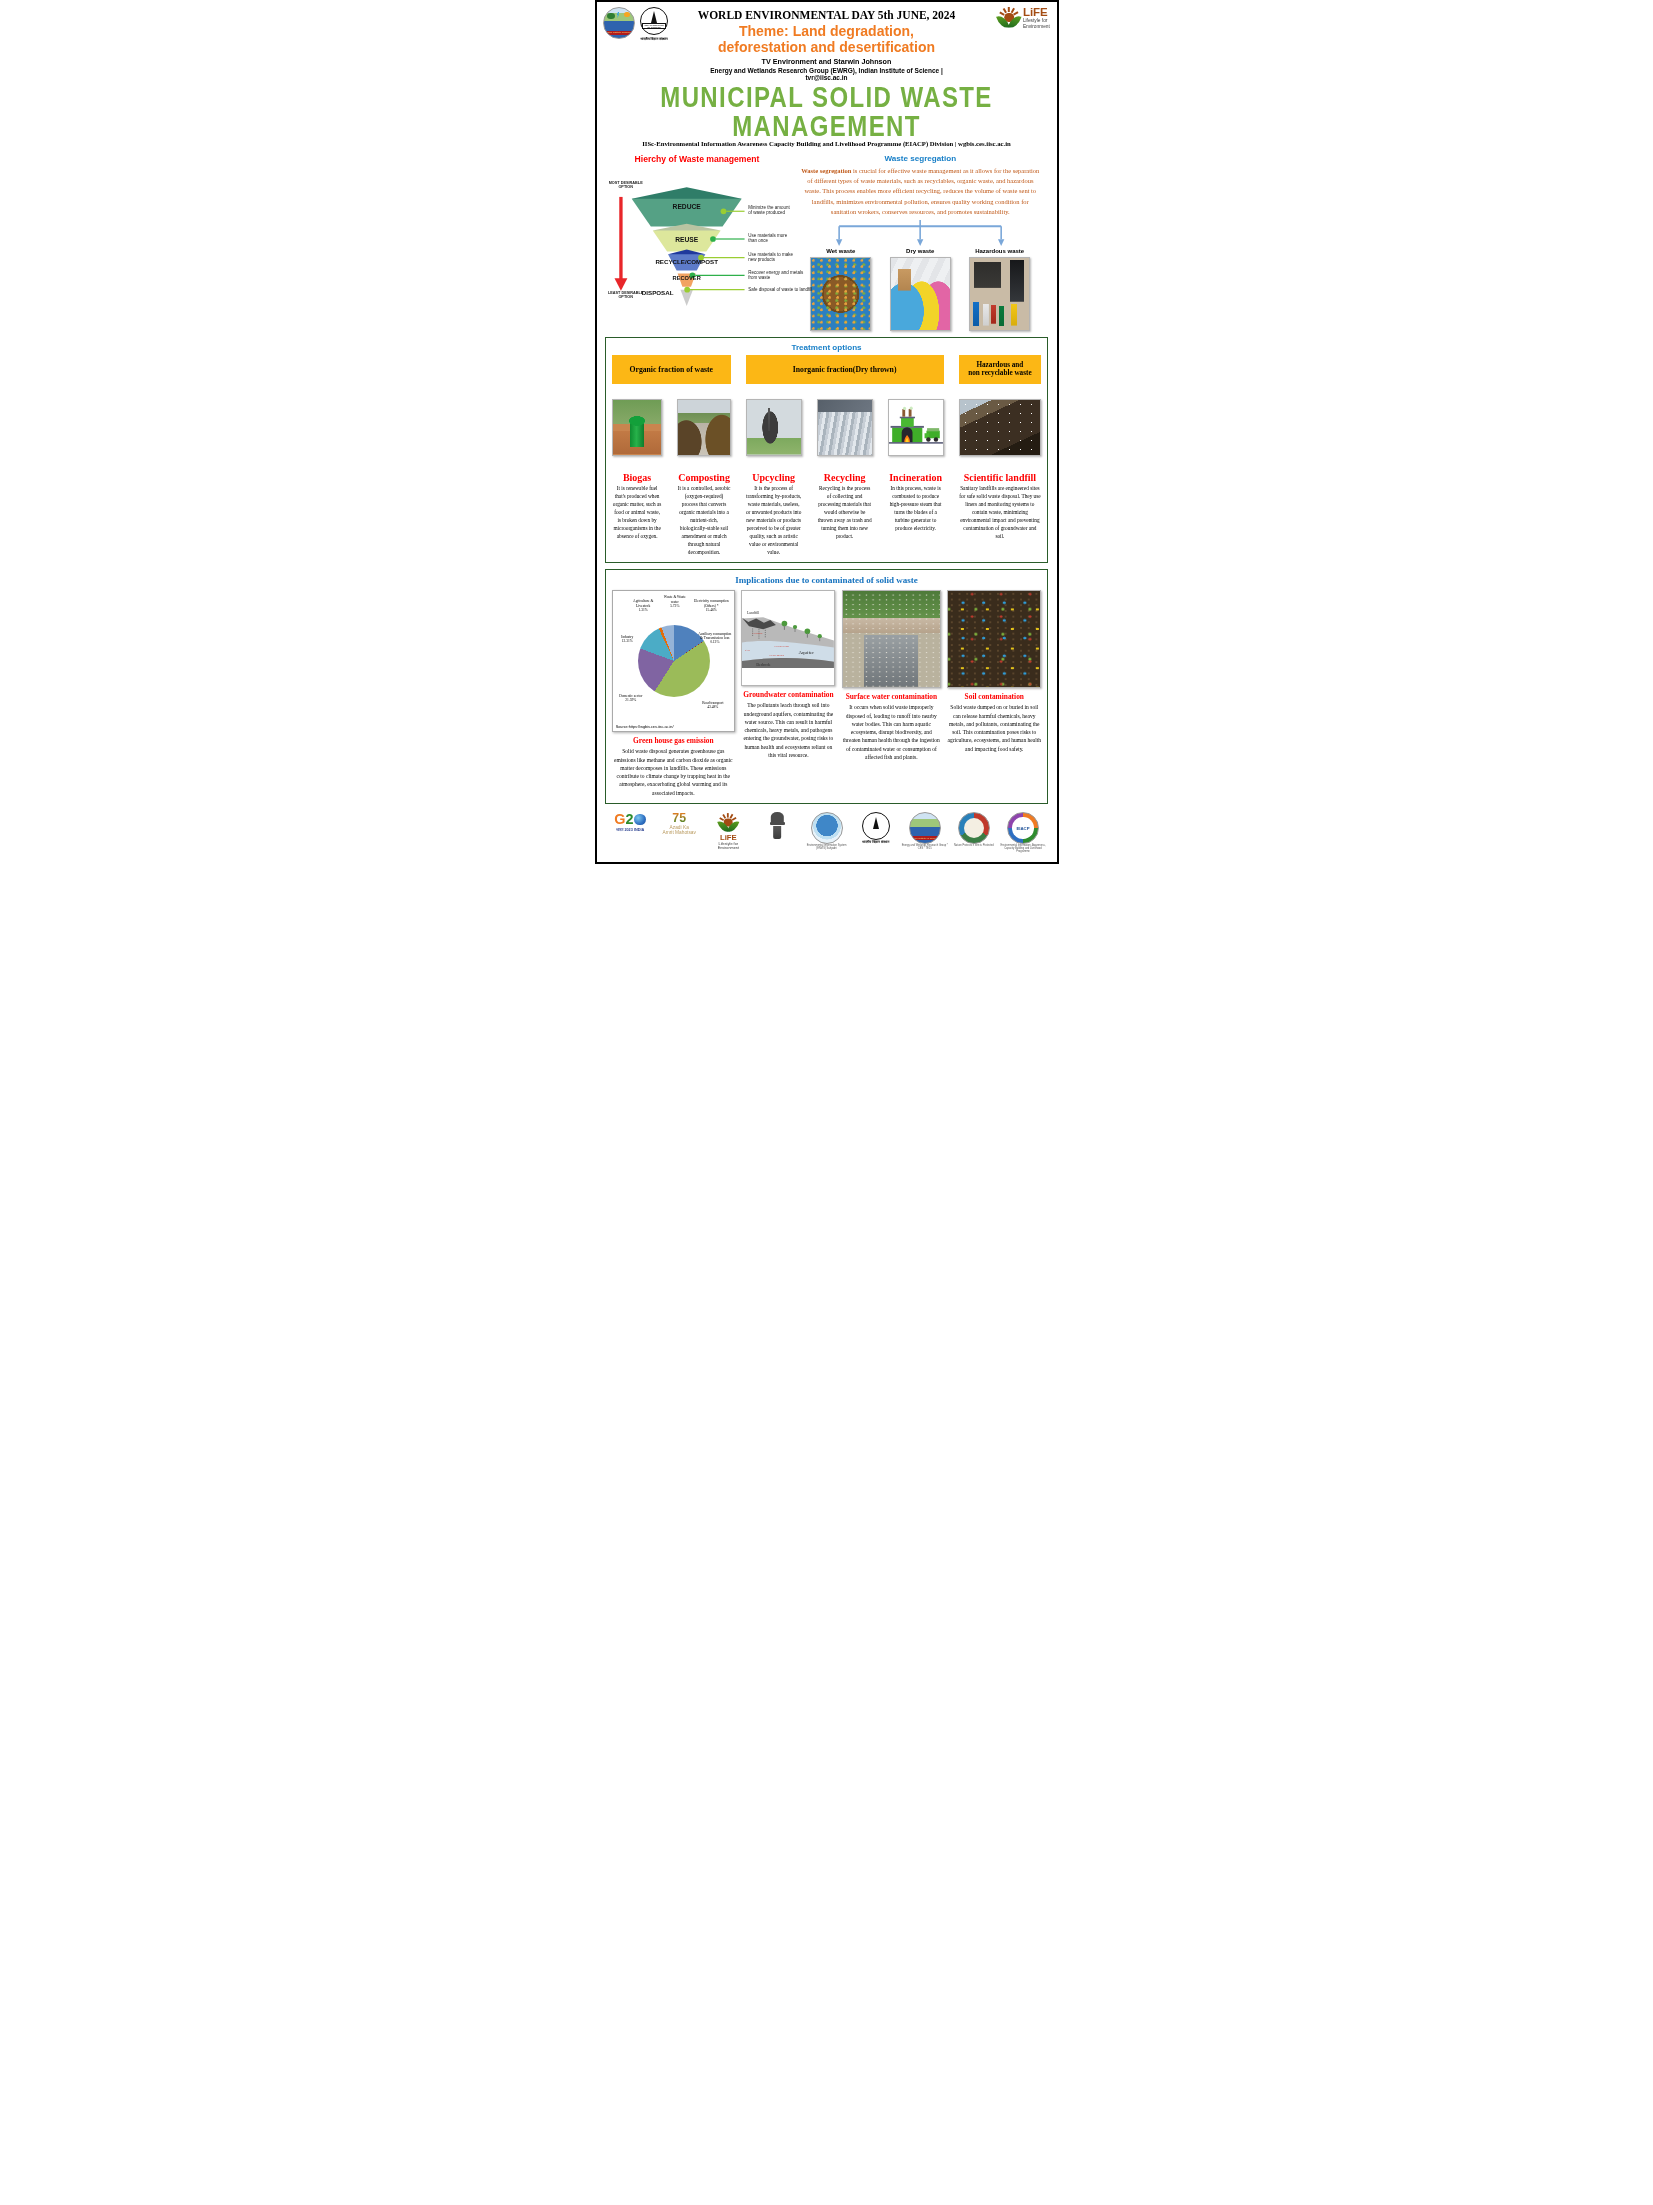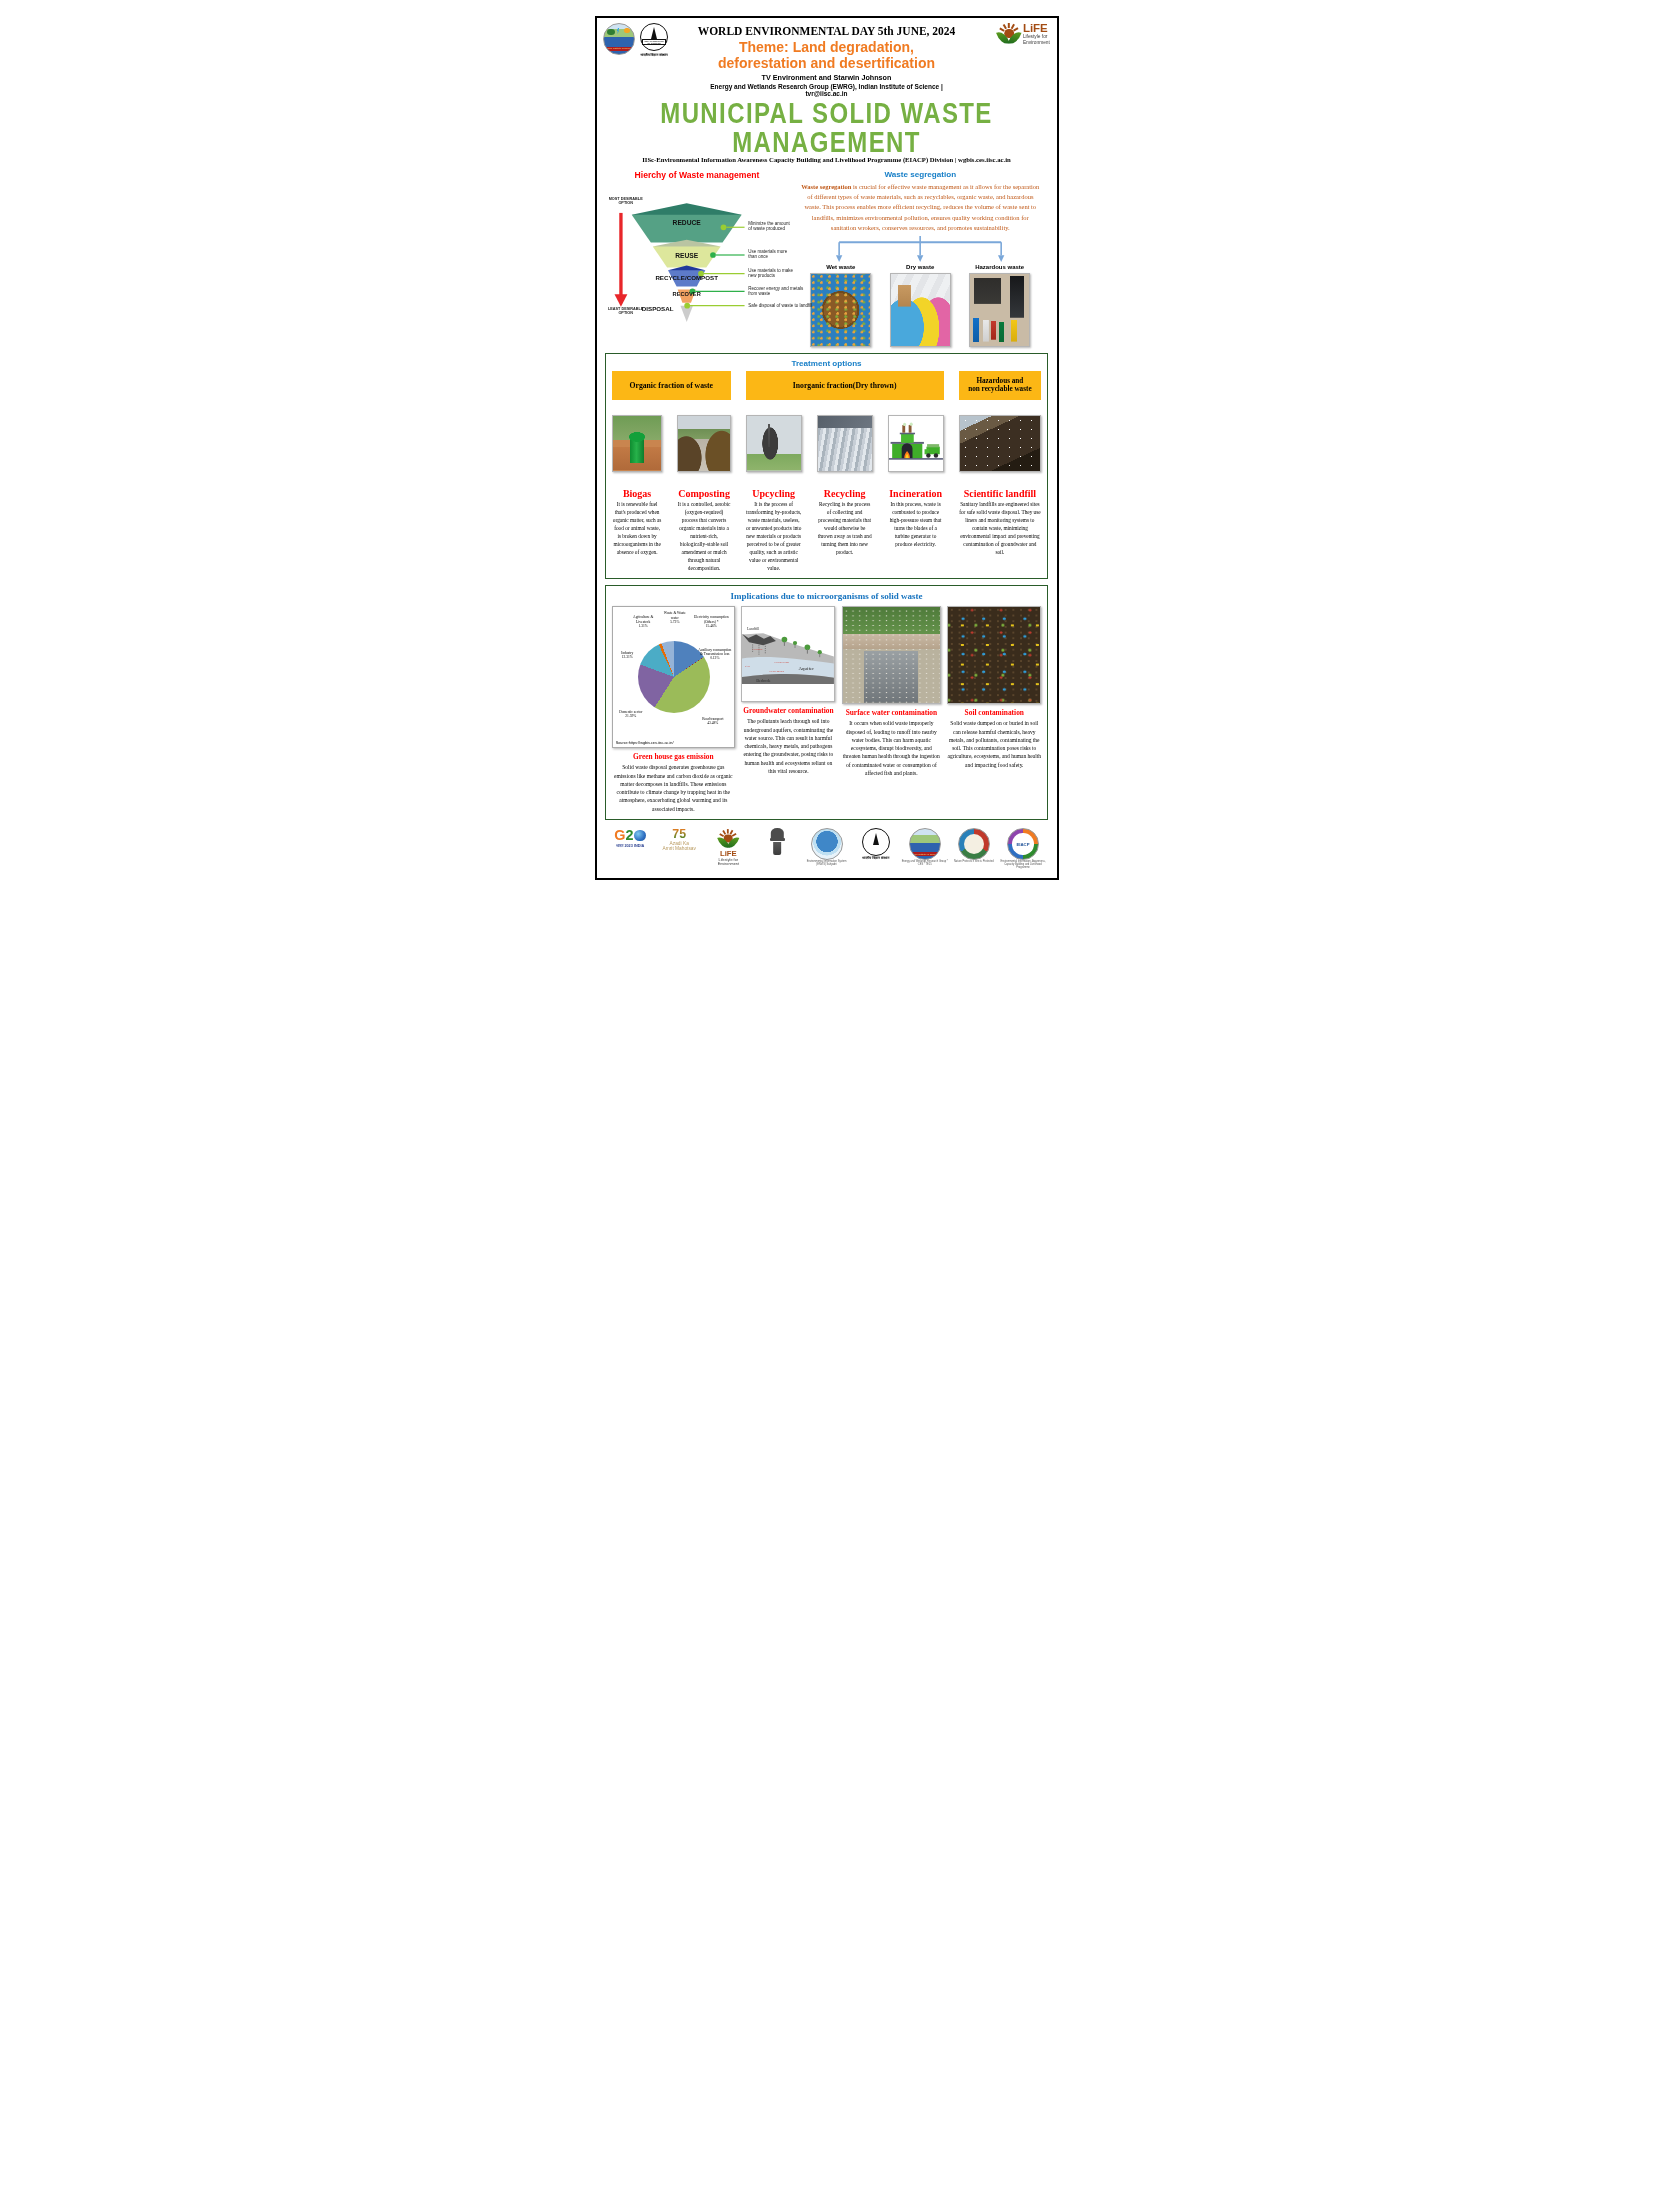--- a/index.html
+++ b/index.html
@@ -1,17 +1,17 @@
 <!DOCTYPE html>
 <html style="font-size:7.7px"><head>
 <meta charset="utf-8">
 <style>
   html,body{margin:0;padding:0;background:#ffffff;}
   body{font-family:"Liberation Serif",serif;color:#000;}
-  .poster{width:464px;min-height:735px;margin:16px auto;background:#fff;border:2.9px solid #000;box-sizing:border-box;padding:2.9px 3.8px 4.8px;position:relative;}
+  .poster{width:464px;min-height:735px;margin:0 auto;background:#fff;border:2.9px solid #000;box-sizing:border-box;padding:2.9px 3.8px 4.8px;position:relative;}
   .pre{white-space:pre-line;}
 
   
   .hdr{display:flex;align-items:flex-start;justify-content:space-between;padding:1.9px 2.9px 0;}
   .hdr-left{display:flex;gap:3.8px;width:91px;flex:0 0 auto;align-items:flex-start;}
   .hdr-center{flex:1 1 auto;text-align:center;padding-top:1px;}
   .hdr-right{width:91px;flex:0 0 auto;display:flex;justify-content:flex-end;}
   .event-title{font-family:"Liberation Serif",serif;font-size:11.5px;font-weight:bold;margin:1px 0 1.9px;}
   .event-theme{font-family:"Liberation Sans",sans-serif;font-size:14px;font-weight:bold;color:#f07b22;margin:1px 0;}
   .event-authors{font-family:"Liberation Sans",sans-serif;font-size:7.2px;font-weight:bold;margin:1.9px 0 1px;}
@@ -352,21 +352,21 @@
         <p>In this process, waste is combusted to produce high-pressure steam that turns the blades of a turbine generator to produce electricity.</p>
       </div>
       <div class="t-item">
         <h3>Scientific landfill</h3>
         <p>Sanitary landfills are engineered sites for safe solid waste disposal. They use liners and monitoring systems to contain waste, minimizing environmental impact and preventing contamination of groundwater and soil.</p>
       </div>
     </div>
   </section>
 
   <section class="box">
-    <h2 class="blue-serif">Implications due to microorganisms of solid waste</h2>
+    <h2 class="blue-serif">Implications due to contaminated of solid waste</h2>
     <div class="imp-grid">
 
       <div class="imp-col">
         <div class="pie-wrap">
           <div class="pie" id="pie" style="background: conic-gradient(rgb(79, 129, 189) 0deg, rgb(79, 129, 189) 55.656deg, rgb(148, 54, 52) 55.656deg, rgb(148, 54, 52) 56.124deg, rgb(155, 187, 89) 56.124deg, rgb(155, 187, 89) 212.652deg, rgb(128, 100, 162) 212.652deg, rgb(128, 100, 162) 290.376deg, rgb(75, 172, 198) 290.376deg, rgb(75, 172, 198) 334.692deg, rgb(227, 108, 10) 334.692deg, rgb(227, 108, 10) 339.408deg, rgb(149, 179, 215) 339.408deg, rgb(149, 179, 215) 360.036deg);"></div>
           <div class="pie-label" style="left:13.4px;top:8.6px;width:34px">Agriculture &amp; Livestock
 1.31%</div>
           <div class="pie-label" style="left:47px;top:4.8px;width:30px">Waste &amp; Waste water
 5.73%</div>
           <div class="pie-label" style="left:78px;top:8.6px;width:41px">Electricity consumption (Others) *

